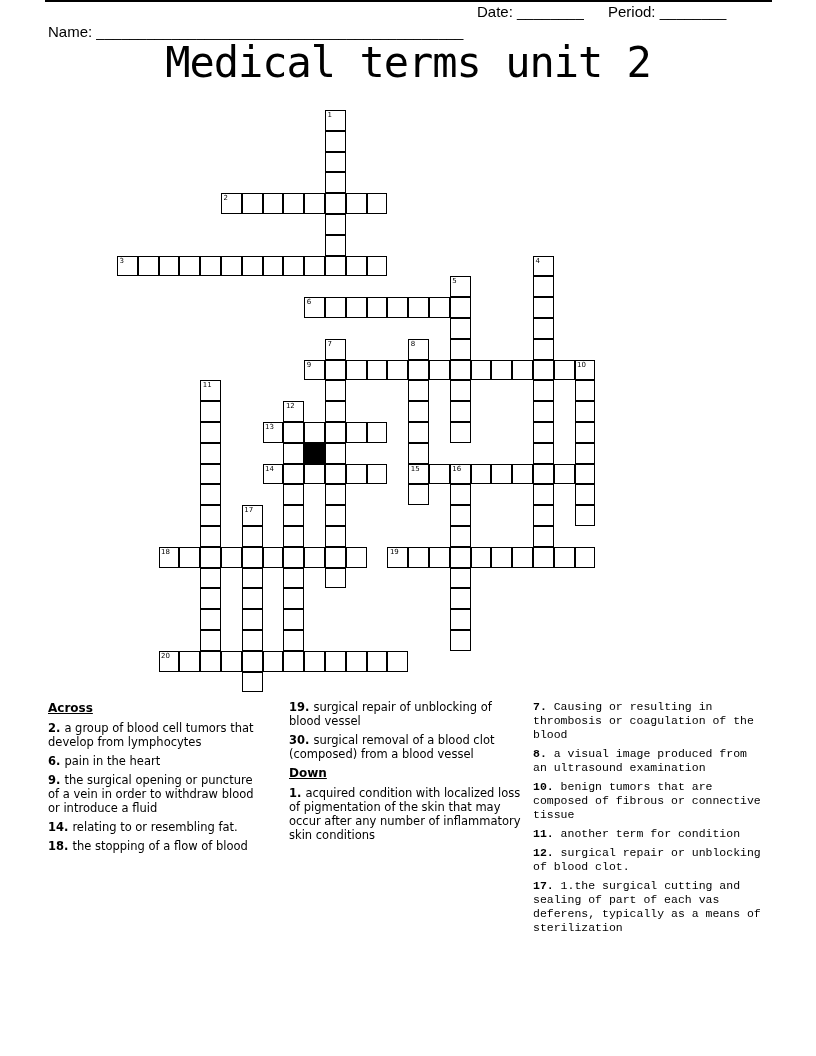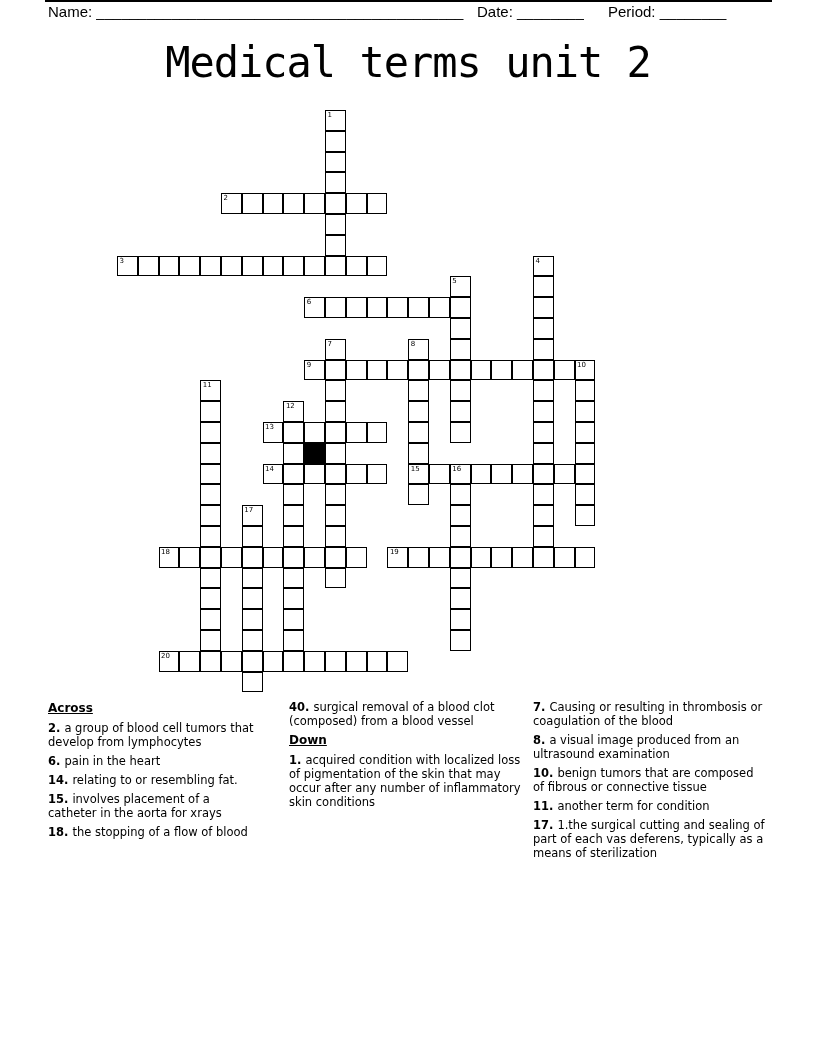--- a/index.html
+++ b/index.html
@@ -2,21 +2,21 @@
 <html><head>
 <meta charset="utf-8">
 <style>
   html,body{margin:0;padding:0;}
   body{
     width:816px;height:1056px;position:relative;background:#ffffff;color:#000;
     font-family:"Liberation Sans",sans-serif;overflow:hidden;
   }
   .top-rule{position:absolute;left:45px;top:0;width:727px;border-top:2px solid #000;}
   .hdr{position:absolute;top:3px;font-size:15px;white-space:nowrap;}
-  #hdr-name{left:48px;}
+  #hdr-name{left:48px;margin-top:20px;}
   #hdr-date{left:477px;}
   #hdr-period{left:608px;}
   .title{
     position:absolute;top:38px;left:0;width:816px;text-align:center;
     font-family:"DejaVu Sans Mono",monospace;font-size:42px;letter-spacing:-1px;
   }
   #grid{position:absolute;left:117px;top:110px;}
   .cell{
     position:absolute;width:20.8px;height:20.8px;border:1px solid #000;
     box-sizing:border-box;background:#fff;
@@ -25,21 +25,21 @@
   .cellnum{
     position:absolute;top:0;left:1.5px;font-size:7px;line-height:8px;
     font-family:"DejaVu Sans",sans-serif;
   }
   .clue-col{
     position:absolute;top:700px;font-family:"DejaVu Sans",sans-serif;
     font-size:11.5px;line-height:14px;
   }
   #clue-col-1{left:48px;width:207px;}
   #clue-col-2{left:289px;width:238px;}
-  #clue-col-3{left:533px;width:232px;}
+  #clue-col-3{left:533px;width:232px;font-family:Liberation Mono, monospace;}
   .clue-heading{
     font-weight:bold;text-decoration:underline;font-size:12px;
     margin:1px 0 6px 0;
   }
   p.clue{margin:0 0 5px 0;}
   p.clue b{font-weight:bold;}
 </style>
 </head>
 <body>
 
@@ -269,28 +269,30 @@
     <div class="cell" style="left: 228.8px; top: 540.8px;"></div>
     <div class="cell" style="left: 249.6px; top: 540.8px;"></div>
     <div class="cell" style="left: 270.4px; top: 540.8px;"></div>
     <div class="cell black" style="left: 187.2px; top: 332.8px;"></div>
   </div>
 
 <div id="clue-col-1" class="clue-col">
     <div class="clue-heading">Across</div>
     <p class="clue"><b>2. </b><span>a group of blood cell tumors that develop from lymphocytes</span></p>
     <p class="clue"><b>6. </b><span>pain in the heart</span></p>
+    <p class="clue"><b>9. </b><span>the surgical opening or puncture of a vein in order to withdraw blood or introduce a fluid</span></p>
     <p class="clue"><b>14. </b><span>relating to or resembling fat.</span></p>
-    <p class="clue"><b>15. </b><span>involves placement of a catheter in the aorta for xrays</span></p>
     <p class="clue"><b>18. </b><span>the stopping of a flow of blood</span></p>
   </div>
 <div id="clue-col-2" class="clue-col">
-    <p class="clue"><b>40. </b><span>surgical removal of a blood clot (composed) from a blood vessel</span></p>
+    <p class="clue"><b>19. </b><span>surgical repair of unblocking of blood vessel</span></p>
+    <p class="clue"><b>30. </b><span>surgical removal of a blood clot (composed) from a blood vessel</span></p>
     <div class="clue-heading">Down</div>
     <p class="clue"><b>1. </b><span>acquired condition with localized loss of pigmentation of the skin that may occur after any number of inflammatory skin conditions</span></p>
   </div>
 <div id="clue-col-3" class="clue-col">
     <p class="clue"><b>7. </b><span>Causing or resulting in thrombosis or coagulation of the blood</span></p>
     <p class="clue"><b>8. </b><span>a visual image produced from an ultrasound examination</span></p>
     <p class="clue"><b>10. </b><span>benign tumors that are composed of fibrous or connective tissue</span></p>
     <p class="clue"><b>11. </b><span>another term for condition</span></p>
+    <p class="clue"><b>12. </b><span>surgical repair or unblocking of blood clot.</span></p>
     <p class="clue"><b>17. </b><span>1.the surgical cutting and sealing of part of each vas deferens, typically as a means of sterilization</span></p>
   </div>
 
 </body></html>

